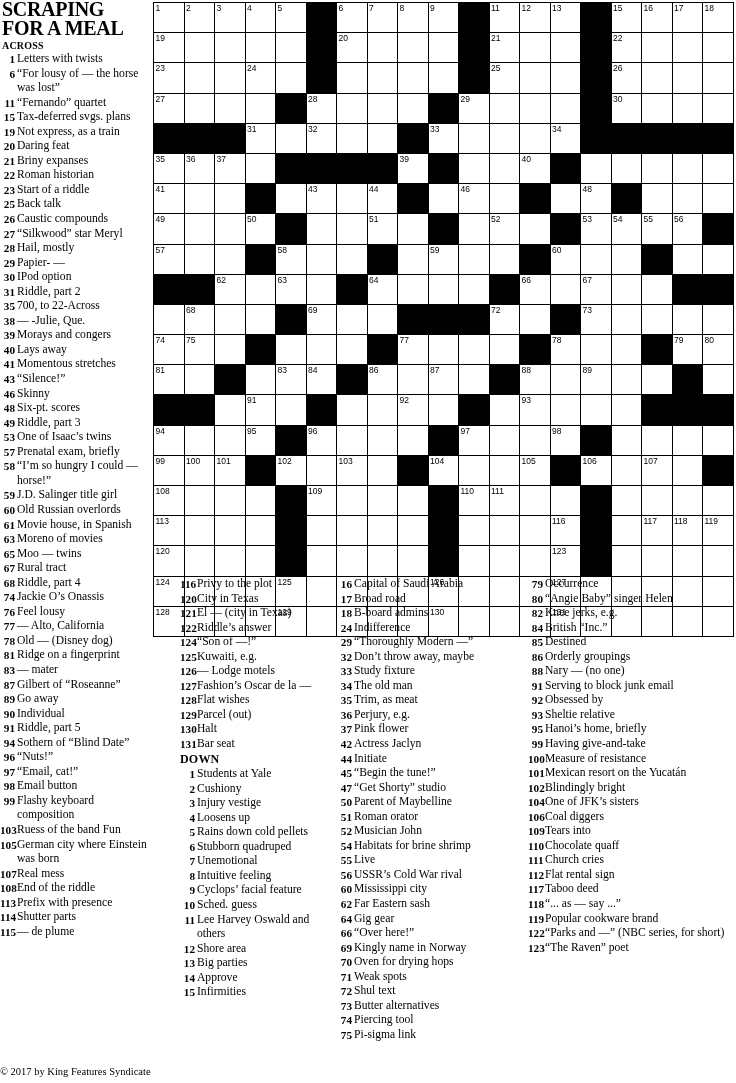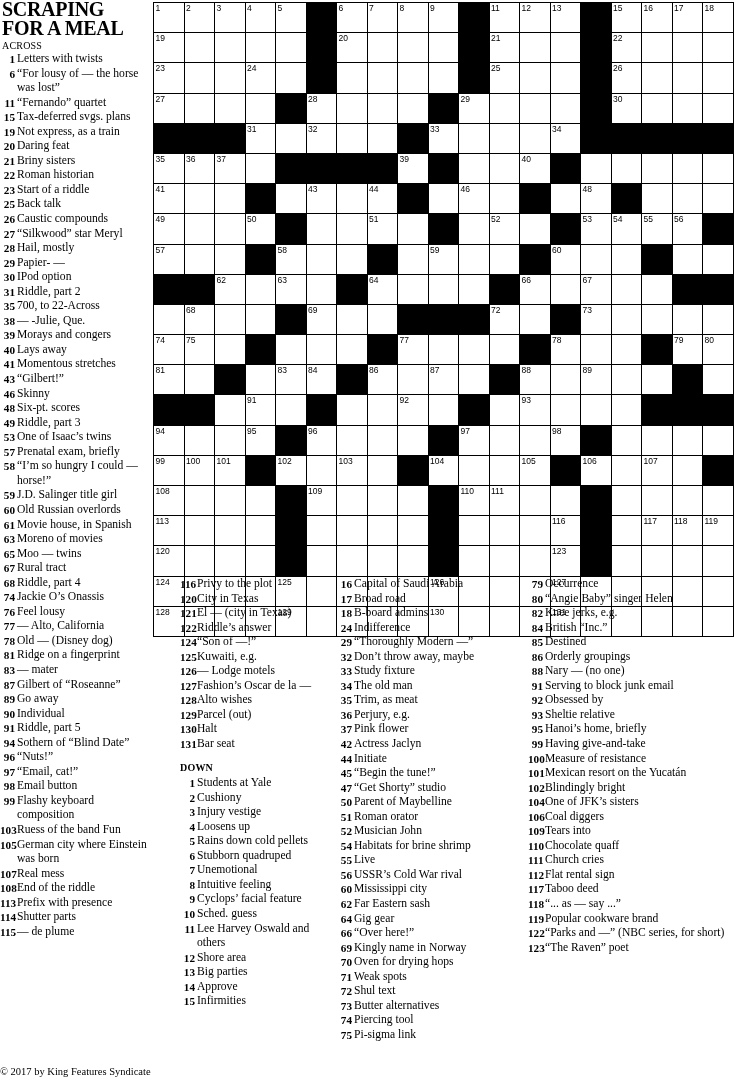--- a/index.html
+++ b/index.html
@@ -14,21 +14,21 @@
 
   
   .title{
     position:absolute;left:2px;top:0px;width:148px;
     font-family:"Liberation Serif",serif;
     font-weight:bold;font-size:20px;line-height:19px;
     letter-spacing:-0.3px;
   }
   .subhead{
     position:absolute;left:2px;top:40px;
-    font-weight:normal;font-size:10px;letter-spacing:0.2px;
+    font-weight:bold;font-size:10px;letter-spacing:0.2px;
   }
 
   
   .grid{
     position:absolute;left:153px;top:2px;
     display:grid;
     grid-template-columns:repeat(19,30.5px);
     grid-auto-rows:30.2px;
     border-left:1px solid #000;border-top:1px solid #000;
   }
@@ -51,22 +51,22 @@
     font-family:"Liberation Serif",serif;
     font-size:11.6px;
     line-height:14.55px;
   }
   .c1{left:0px;top:52px;width:150px;}
   .c2{left:180px;top:577px;width:152px;}
   .c3{left:337px;top:577px;width:185px;}
   .c4{left:528px;top:577px;width:200px;}
 
   .sect{
-    font-weight:bold;font-size:10px;letter-spacing:0.2px;
-    margin-top:9px;margin-bottom:1px;
+    font-weight:bold;font-size:12px;letter-spacing:0.2px;
+    margin-bottom:1px;
   }
 
   .clue{
     position:relative;
     padding-left:17px;
     margin:0;
   }
   .clue .n{
     position:absolute;left:0;top:0;width:15px;
     text-align:right;
@@ -776,21 +776,21 @@
       <div class="clue">
         <span class="n">19</span>
         <span class="t">Not express, as a train</span>
       </div>
       <div class="clue">
         <span class="n">20</span>
         <span class="t">Daring feat</span>
       </div>
       <div class="clue">
         <span class="n">21</span>
-        <span class="t">Briny sisters</span>
+        <span class="t">Briny expanses</span>
       </div>
       <div class="clue">
         <span class="n">22</span>
         <span class="t">Roman historian</span>
       </div>
       <div class="clue">
         <span class="n">23</span>
         <span class="t">Start of a riddle</span>
       </div>
       <div class="clue">
@@ -836,21 +836,21 @@
       <div class="clue">
         <span class="n">40</span>
         <span class="t">Lays away</span>
       </div>
       <div class="clue">
         <span class="n">41</span>
         <span class="t">Momentous stretches</span>
       </div>
       <div class="clue">
         <span class="n">43</span>
-        <span class="t">“Gilbert!”</span>
+        <span class="t">“Silence!”</span>
       </div>
       <div class="clue">
         <span class="n">46</span>
         <span class="t">Skinny</span>
       </div>
       <div class="clue">
         <span class="n">48</span>
         <span class="t">Six-pt. scores</span>
       </div>
       <div class="clue">
@@ -1014,21 +1014,21 @@
       <div class="clue">
         <span class="n">126</span>
         <span class="t">— Lodge motels</span>
       </div>
       <div class="clue">
         <span class="n">127</span>
         <span class="t">Fashion’s Oscar de la —</span>
       </div>
       <div class="clue">
         <span class="n">128</span>
-        <span class="t">Alto wishes</span>
+        <span class="t">Flat wishes</span>
       </div>
       <div class="clue">
         <span class="n">129</span>
         <span class="t">Parcel (out)</span>
       </div>
       <div class="clue">
         <span class="n">130</span>
         <span class="t">Halt</span>
       </div>
       <div class="clue">

